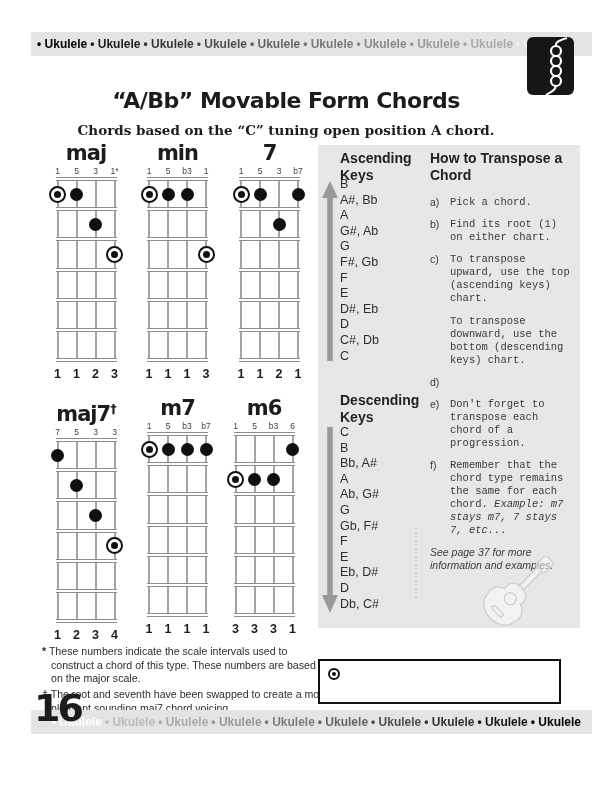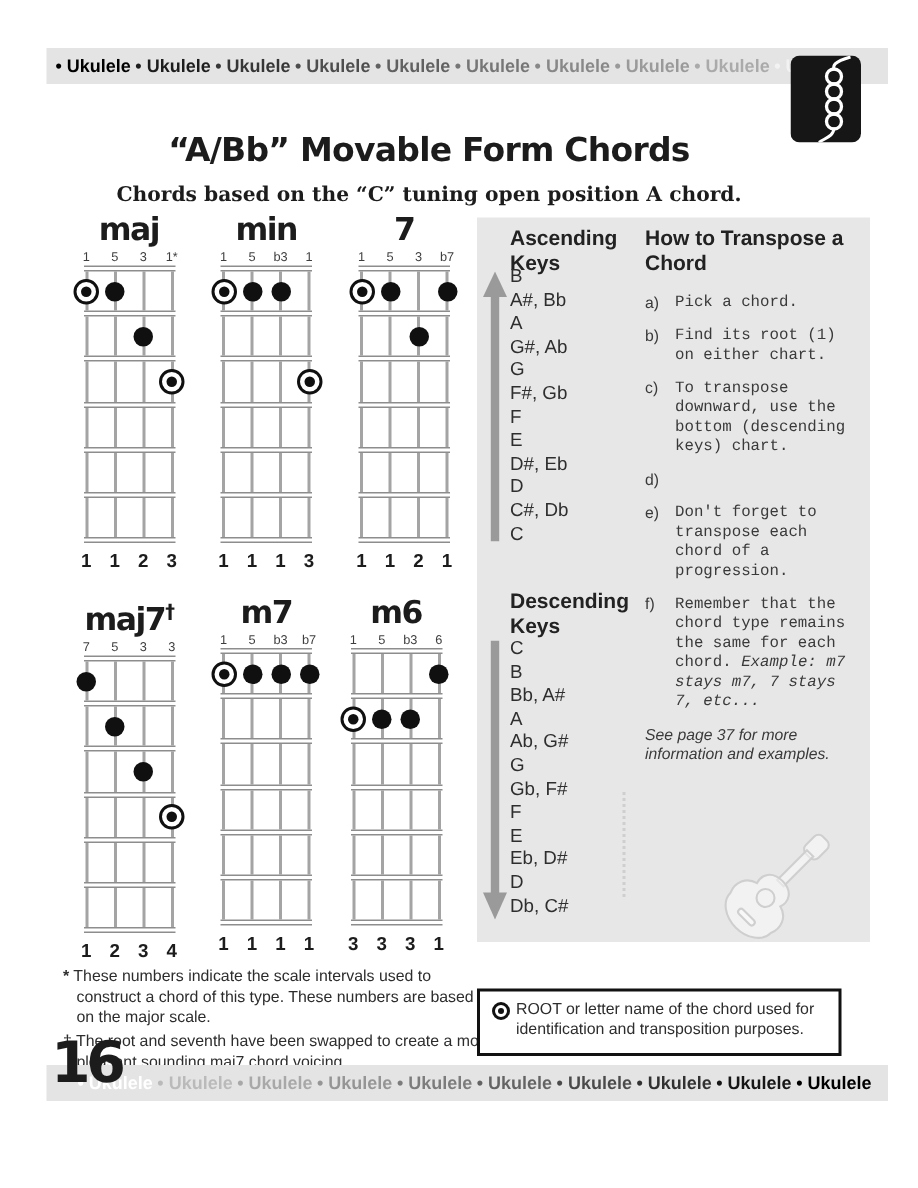--- a/index.html
+++ b/index.html
@@ -345,20 +345,21 @@
           </div>
           <div class="hrow">
             <span class="hlabel">b)</span>
             <div class="htext">
               <p>Find its root (1) on either chart.</p>
             </div>
           </div>
           <div class="hrow">
             <span class="hlabel">c)</span>
             <div class="htext">
+              <p>To transpose upward, use the top (ascending keys) chart.</p>
               <p>To transpose downward, use the bottom (descending keys) chart.</p>
             </div>
           </div>
           <div class="hrow">
             <span class="hlabel">d)</span>
           </div>
           <div class="hrow">
             <span class="hlabel">e)</span>
             <div class="htext">
               <p>Don't forget to transpose each chord of a progression.</p>
@@ -393,20 +394,19 @@
   </div>
   <div class="footnote fn-dagger">
     <span>†</span>
     <span>The root and seventh have been swapped to create a more pleasant sounding maj7 chord voicing.</span>
   </div>
 
   <div class="root-box">
     <span class="root-icon">
         <i></i>
       </span>
-    <span class="root-text">ROOT or letter name of the chord used for identification and transposition purposes.</span>
   </div>
 
   <div class="pagenum">16</div>
 
   <div id="bottomBanner" class="banner bottom"><span>• Ukulele</span><span>• Ukulele</span><span>• Ukulele</span><span>• Ukulele</span><span>• Ukulele</span><span>• Ukulele</span><span>• Ukulele</span><span>• Ukulele</span><span>• Ukulele</span><span>• Ukulele</span></div>
 
 </div>
 
 </body></html>

